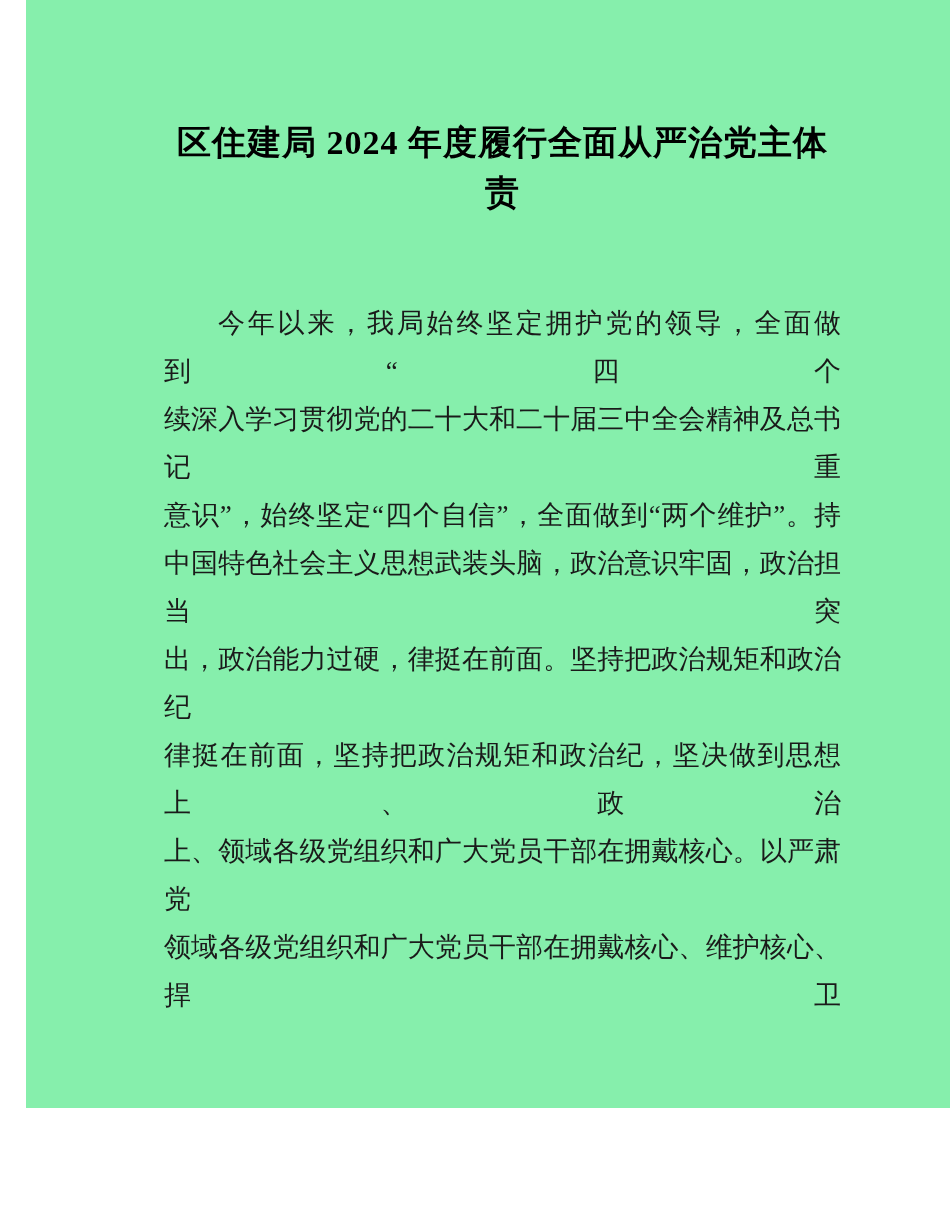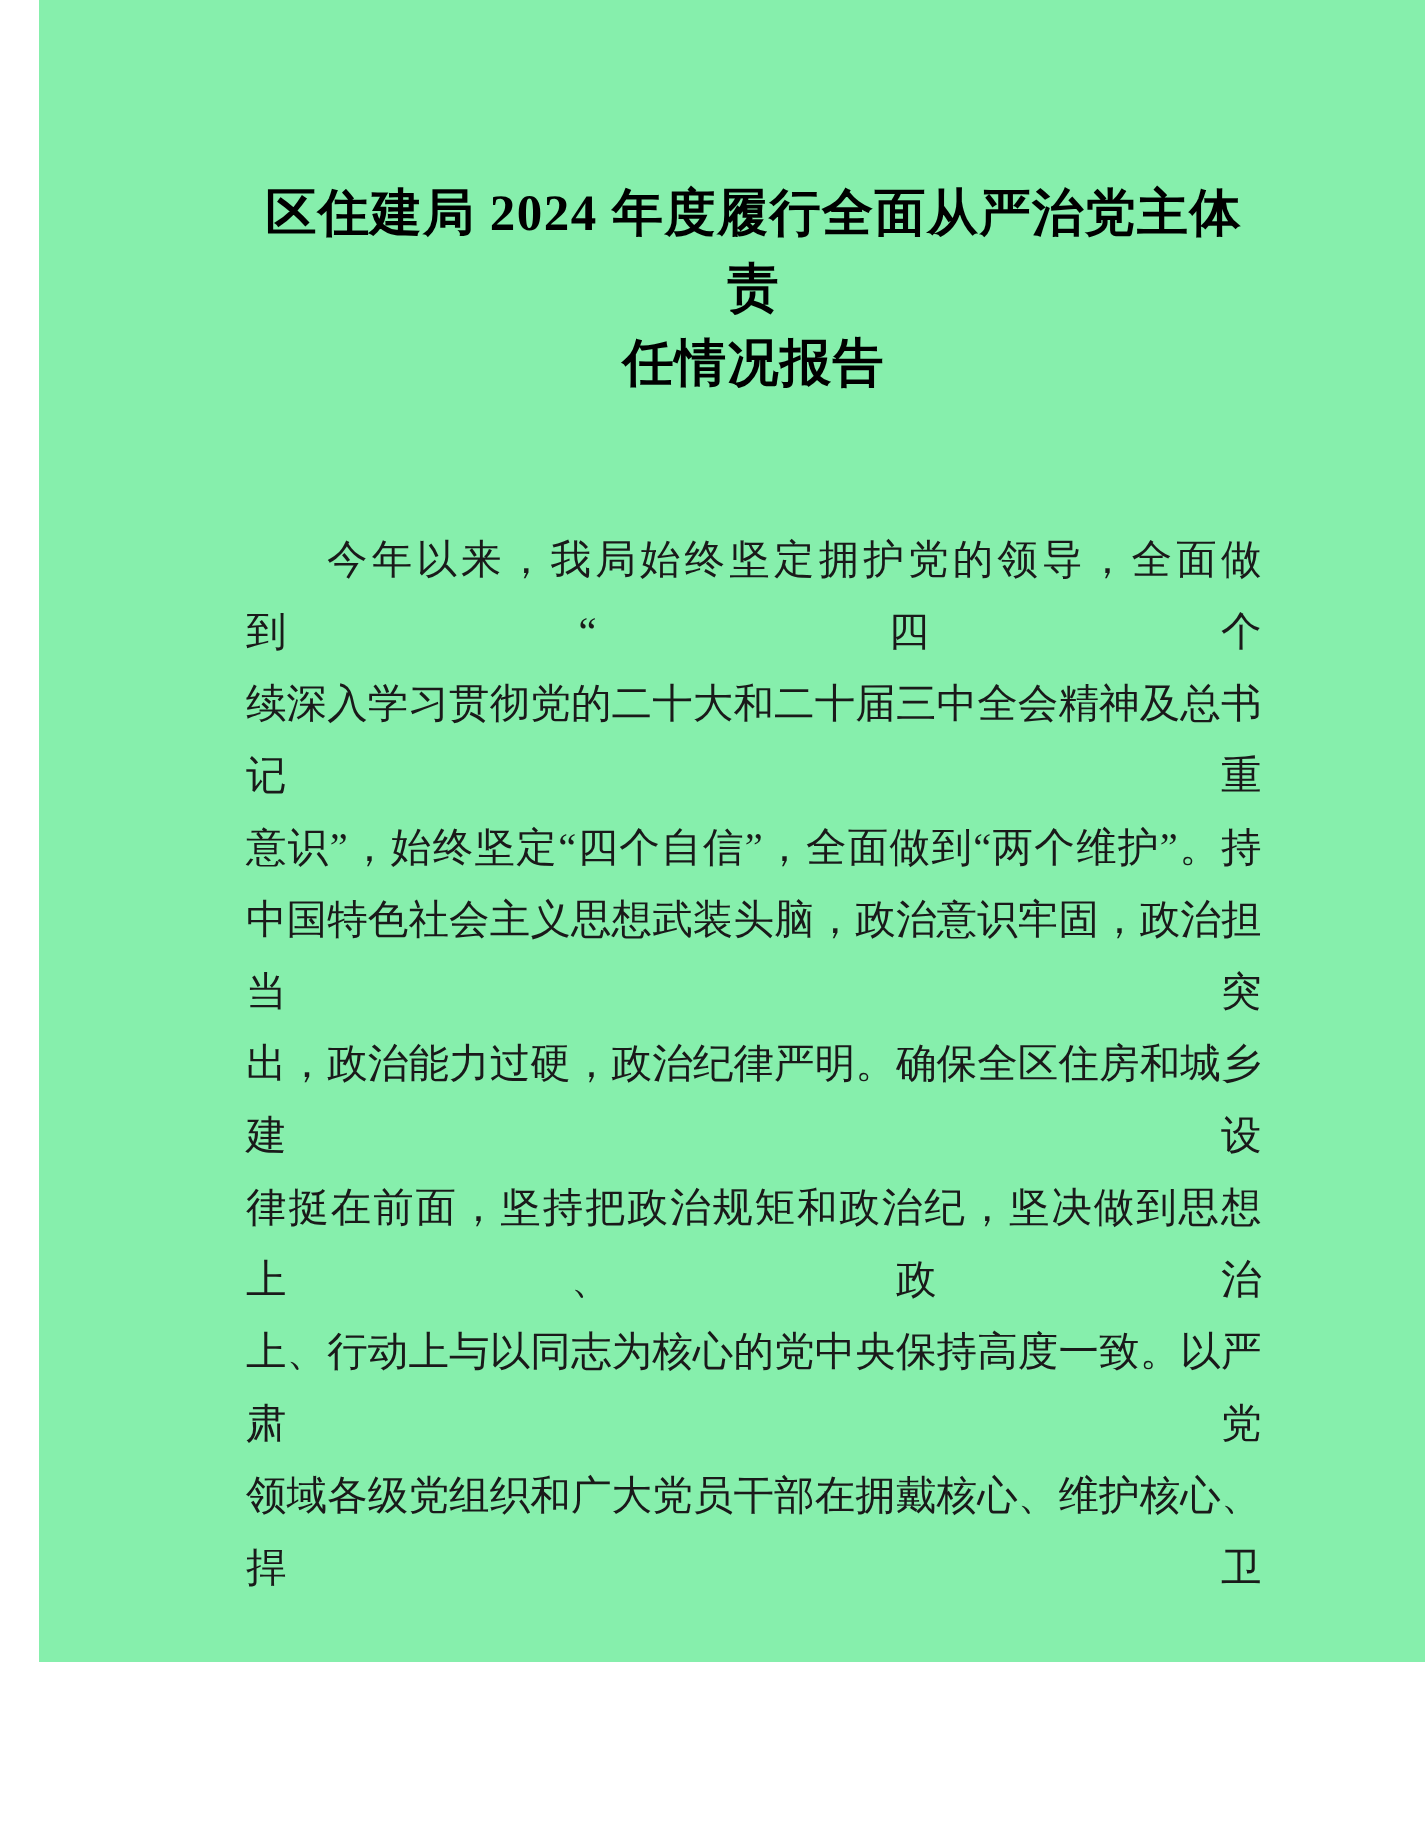--- a/index.html
+++ b/index.html
@@ -54,29 +54,28 @@
   }
 </style>
 </head>
 <body>
 
 <div class="page">
   <div class="content">
 
     <h1 class="doc-title">
       <span class="title-line">区住建局 2024 年度履行全面从严治党主体责</span>
-      <span class="title-line">任情况报告</span>
     </h1>
 
     <p class="body-paragraph">
       <span class="body-line first fill">今年以来，我局始终坚定拥护党的领导，全面做到“四个</span>
       <span class="body-line fill">续深入学习贯彻党的二十大和二十届三中全会精神及总书记重</span>
       <span class="body-line fill">意识”，始终坚定“四个自信”，全面做到“两个维护”。持</span>
       <span class="body-line fill">中国特色社会主义思想武装头脑，政治意识牢固，政治担当突</span>
-      <span class="body-line fill">出，政治能力过硬，政治纪律严明。确保全区住房和城乡建设</span>
+      <span class="body-line fill">出，政治能力过硬，律挺在前面。坚持把政治规矩和政治纪</span>
       <span class="body-line fill">律挺在前面，坚持把政治规矩和政治纪，坚决做到思想上、政治</span>
-      <span class="body-line fill">上、行动上与以同志为核心的党中央保持高度一致。以严肃党</span>
+      <span class="body-line fill">上、领域各级党组织和广大党员干部在拥戴核心。以严肃党</span>
       <span class="body-line fill">领域各级党组织和广大党员干部在拥戴核心、维护核心、捍卫</span>
 
     </p>
 
   </div>
 </div>
 
 </body></html>

